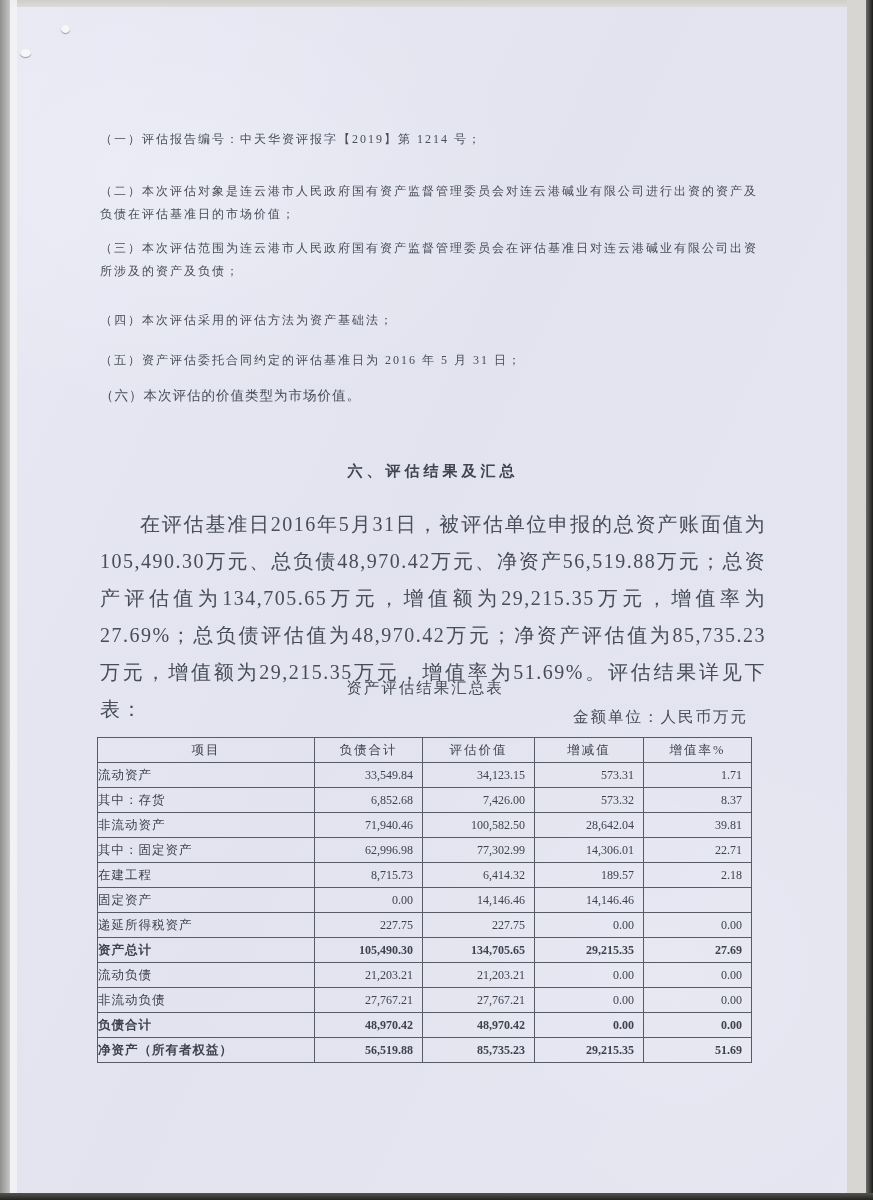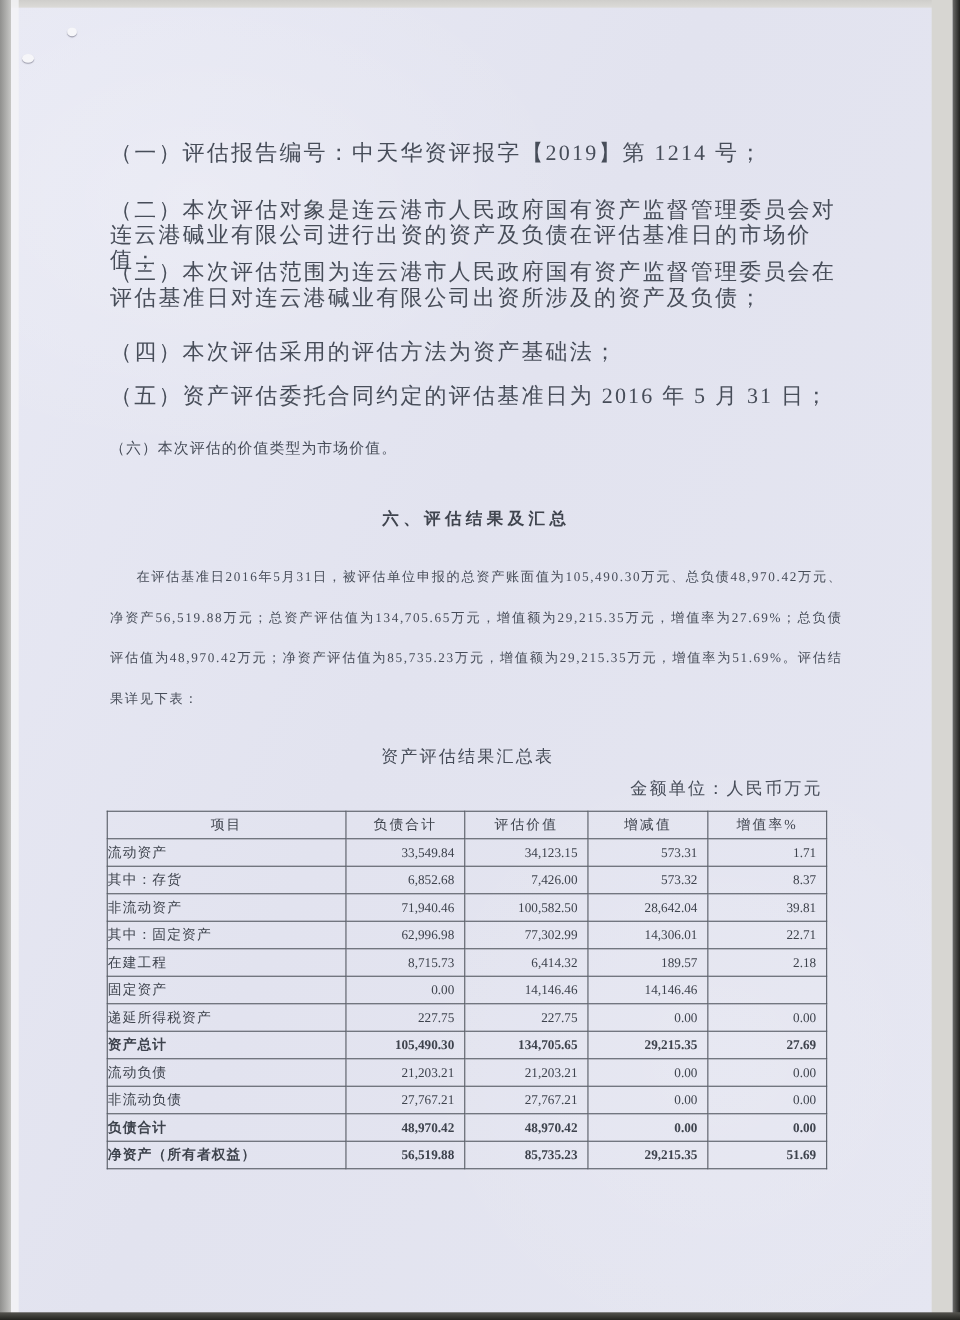--- a/index.html
+++ b/index.html
@@ -19,30 +19,30 @@
   .edge-top    { left:0; top:0; width:100%; height:7px; background:linear-gradient(180deg,#cfcecb,#dcdbd8); }
   .edge-right-l{ right:7px; top:0; width:19px; height:100%; background:#d7d6d2; }
   .edge-right-d{ right:0; top:0; width:7px; height:100%; background:linear-gradient(90deg,#6b6b69,#1d1d1b); }
   .edge-bottom { left:0; bottom:0; width:100%; height:7px; background:linear-gradient(180deg,#55544f,#23231f); }
   .hole { position:absolute; z-index:6; border-radius:50%; background:#f6f6f9; box-shadow:0 1px 1px rgba(90,90,110,.55); }
   .hole-1 { left:61px; top:25px;  width:9px;  height:8px; }
   .hole-2 { left:20px; top:49px;  width:11px; height:8px; }
   
   .clause {
     position:absolute; left:100px; width:666px;
-    font-size:20px; line-height:23px; letter-spacing:2px;
+    font-size:12px; line-height:23px; letter-spacing:2px;
   }
   .clause.small { font-size:13.5px; letter-spacing:1px; }
   .section-heading {
     position:absolute; left:100px; top:462px; width:666px;
     font-size:15px; font-weight:bold; letter-spacing:4px; color:#40454f;text-align:center;
   }
   .summary {
     position:absolute; left:100px; top:506px; width:666px;
-    font-size:12px; line-height:37px; letter-spacing:1.5px;
+    font-size:20px; line-height:37px; letter-spacing:1.5px;
     text-align:justify; text-indent:2em;
   }
   .table-title {
     position:absolute; left:100px; top:678px; width:650px;
     text-align:center; font-size:15.5px; letter-spacing:2px;
   }
   .unit-note {
     position:absolute; left:100px; top:707px; width:648px;
     text-align:right; font-size:15.5px; letter-spacing:2px;
   }
@@ -82,21 +82,21 @@
   <div class="edge edge-right-d"></div>
   <div class="edge edge-bottom"></div>
   <div class="hole hole-1"></div>
   <div class="hole hole-2"></div>
 
   <div class="clause" style="top:128px;">（一）评估报告编号：中天华资评报字【2019】第 1214 号；</div>
   <div class="clause" style="top:180px;">（二）本次评估对象是连云港市人民政府国有资产监督管理委员会对连云港碱业有限公司进行出资的资产及负债在评估基准日的市场价值；</div>
   <div class="clause" style="top:237px;">（三）本次评估范围为连云港市人民政府国有资产监督管理委员会在评估基准日对连云港碱业有限公司出资所涉及的资产及负债；</div>
   <div class="clause" style="top:309px;">（四）本次评估采用的评估方法为资产基础法；</div>
   <div class="clause" style="top:349px;">（五）资产评估委托合同约定的评估基准日为 2016 年 5 月 31 日；</div>
-  <div class="clause small" style="top:396px;">（六）本次评估的价值类型为市场价值。</div>
+  <div class="clause small" style="top:385px;font-family:Liberation Mono, monospace;">（六）本次评估的价值类型为市场价值。</div>
 
   <div class="section-heading">六、评估结果及汇总</div>
 
   <div class="summary">在评估基准日2016年5月31日，被评估单位申报的总资产账面值为105,490.30万元、总负债48,970.42万元、净资产56,519.88万元；总资产评估值为134,705.65万元，增值额为29,215.35万元，增值率为27.69%；总负债评估值为48,970.42万元；净资产评估值为85,735.23万元，增值额为29,215.35万元，增值率为51.69%。评估结果详见下表：</div>
 
   <div class="table-title">资产评估结果汇总表</div>
   <div class="unit-note">金额单位：人民币万元</div>
 
   <table class="result">
     <colgroup>

